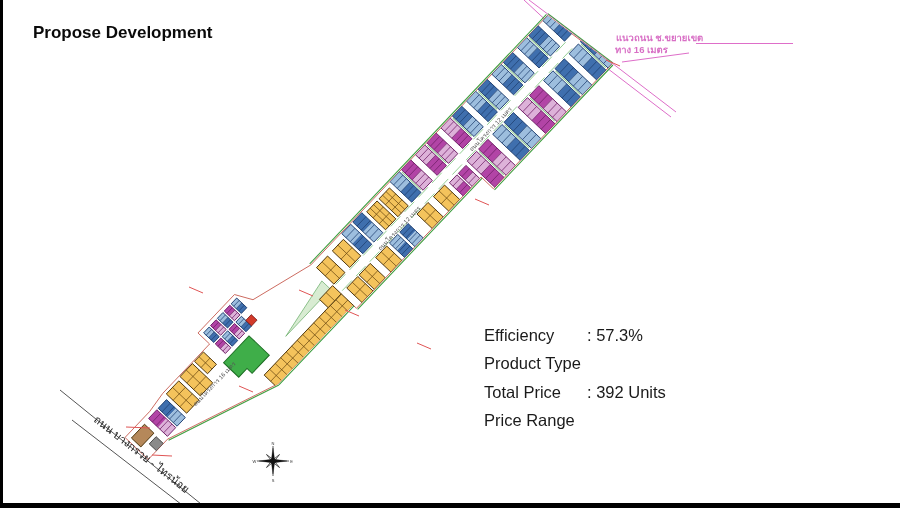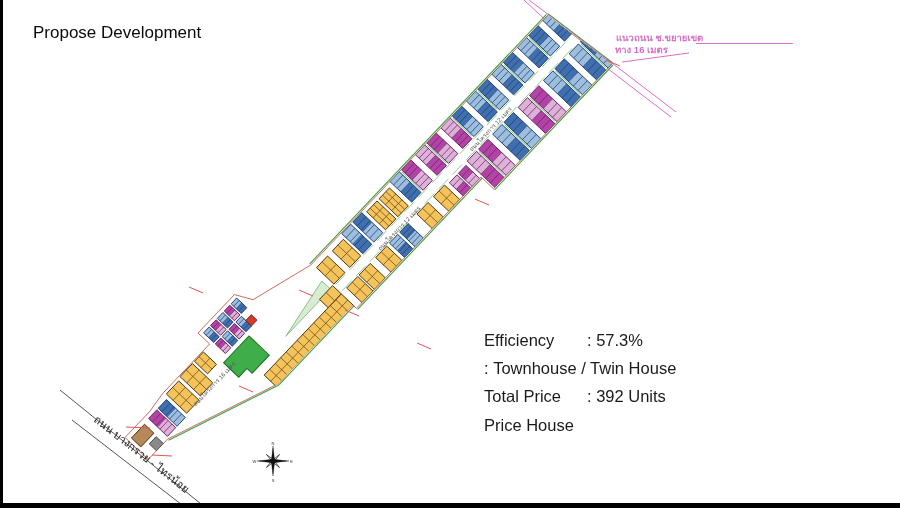--- a/index.html
+++ b/index.html
@@ -1,20 +1,20 @@
 <!DOCTYPE html>
 <html><head><meta charset="utf-8">
 <style>
 html,body{margin:0;padding:0;width:900px;height:508px;background:#fff;overflow:hidden}
 body{font-family:"Liberation Sans",sans-serif;position:relative}
 .frame-left{position:absolute;left:0;top:0;width:3px;height:508px;background:#000}
 .frame-bot{position:absolute;left:0;top:503px;width:900px;height:5px;background:#000}
-h1{position:absolute;left:33px;top:24px;margin:0;font-size:17px;font-weight:normal;color:#0a0a0a;line-height:1}
+h1{position:absolute;left:33px;top:24px;margin:0;font-size:17px;font-weight:bold;color:#0a0a0a;line-height:1}
 .stats{position:absolute;left:484px;top:326px;font-size:16.5px;color:#1a1a1a}
-.stats .r{display:flex;height:28.3px;align-items:center}
+.stats .r{display:flex;height:28.3px;align-items:flex-start}
 .stats .l{width:103px}
 svg{position:absolute;left:0;top:0}
 </style></head>
 <body>
 <svg width="900" height="508" viewBox="0 0 900 508" xmlns="http://www.w3.org/2000/svg">
 <rect width="900" height="508" fill="#ffffff"></rect>
 <g stroke="#de6ec9" stroke-width="1" fill="none">
 <path d="M529 0 L557 21 L676 112"></path>
 <path d="M524 0 L552 26 L671 117"></path>
 <path d="M696 43.5 L793 43.5"></path>
@@ -406,21 +406,21 @@
 </svg>
 <div class="frame-left"></div>
 <div class="frame-bot"></div>
 <h1>Propose Development</h1>
 <div class="stats">
 <div class="r">
       <span class="l">Efficiency</span>
       <span>:&nbsp;57.3%</span>
     </div>
 <div class="r">
-      <span>:&nbsp;Townhouse / Twin House</span>
+      <span class="l">Product Type</span>
     </div>
 <div class="r">
       <span class="l">Total Price</span>
       <span>:&nbsp;392 Units</span>
     </div>
 <div class="r">
-      <span class="l">Price House</span>
+      <span class="l">Price Range</span>
     </div>
 </div>
 </body></html>

